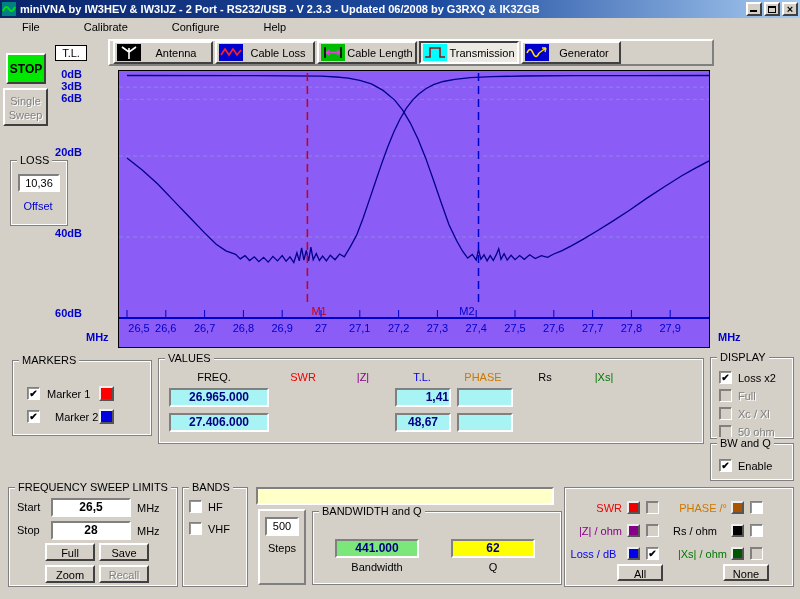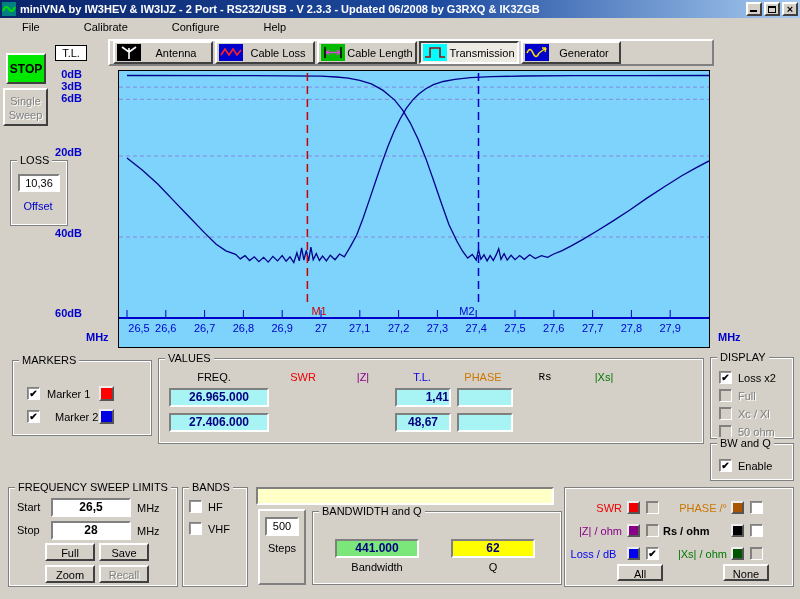--- a/index.html
+++ b/index.html
@@ -119,21 +119,21 @@
 <div class="dbl" style="top:146px">20dB</div>
 <div class="dbl" style="top:227px">40dB</div>
 <div class="dbl" style="top:307px">60dB</div>
 
 <div class="grp" style="left:10px;top:160px;width:58px;height:66px">
   <span class="cap">LOSS</span>
   <div class="fld" style="left:7px;top:13px;width:42px;height:18px;color:#000;font-weight:normal;font-size:11px">10,36</div>
   <div class="lbl" style="left:0;top:39px;width:54px;text-align:center;color:#0000CC">Offset</div>
 </div>
 
-<div class="chart" style="background: #7dd3fc;">
+<div class="chart" style="background: #8b5cf6;">
   <svg id="chart-svg" width="590" height="276" viewBox="0 0 590 276">
       <line x1="0" y1="16.1" x2="590" y2="16.1" stroke="#8888DD" stroke-width="1" stroke-dasharray="4 3"></line>
       <line x1="0" y1="28.3" x2="590" y2="28.3" stroke="#8888DD" stroke-width="1" stroke-dasharray="4 3"></line>
       <line x1="0" y1="85.0" x2="590" y2="85.0" stroke="#8888DD" stroke-width="1" stroke-dasharray="4 3"></line>
       <line x1="0" y1="166.0" x2="590" y2="166.0" stroke="#8888DD" stroke-width="1" stroke-dasharray="4 3"></line>
       <polyline points="8.0,87.0 23.5,99.2 39.0,113.3 54.6,129.6 70.1,145.8 85.6,161.9 97.2,173.3 106.9,179.8 116.6,183.4 121.3,187.9 126.0,184.6 130.6,189.5 135.3,185.8 139.9,190.7 144.6,186.3 149.2,191.1 153.9,185.4 158.5,189.9 163.2,184.6 167.1,190.3 171.0,185.8 174.8,191.5 177.9,181.8 180.3,189.9 182.6,176.9 184.9,189.1 187.3,179.4 189.6,189.9 191.9,176.1 194.2,188.7 197.3,182.6 200.4,189.5 203.6,185.0 207.4,189.9 211.3,184.2 216.0,188.7 220.6,183.0 225.3,185.8 231.1,176.1 237.7,164.0 243.9,147.8 250.1,129.6 256.3,111.3 262.5,93.1 268.7,76.1 274.9,60.7 281.2,47.7 287.4,37.2 293.6,29.1 299.8,23.0 306.8,17.8 314.5,13.7 324.2,10.5 335.9,8.3 351.4,6.6 372.7,5.6 403.8,5.0 454.2,4.7 512.4,4.6 590.0,4.5" fill="none" stroke="#00008B" stroke-width="1.3"></polyline>
       <polyline points="8.0,4.5 124.4,4.6 202.0,5.2 217.5,6.0 229.2,7.2 240.8,9.3 252.4,12.9 264.1,19.4 275.7,29.1 283.5,38.8 291.2,51.8 299.0,68.0 306.8,87.4 314.5,109.3 322.3,132.0 330.0,153.8 337.8,170.0 343.6,180.2 348.7,187.1 353.3,183.4 357.2,189.1 359.5,178.6 361.9,188.3 365.0,183.8 368.1,189.9 371.2,184.6 374.3,189.5 377.4,183.4 379.7,177.7 382.0,188.3 385.1,182.6 388.2,189.1 392.1,184.2 396.0,188.7 400.7,184.6 405.3,188.3 410.7,183.8 416.2,187.5 422.4,184.6 428.6,186.3 434.8,183.0 442.6,179.8 452.3,174.9 463.9,168.4 477.5,160.3 493.0,150.6 510.5,139.3 527.9,127.1 545.4,115.8 562.8,104.8 576.4,97.1 590.0,89.9" fill="none" stroke="#00008B" stroke-width="1.3"></polyline>
       <line x1="188.4" y1="2" x2="188.4" y2="233" stroke="#CC0000" stroke-width="1.5" stroke-dasharray="8 5"></line>
       <text x="192.4" y="244" fill="#CC0000" font-size="11" font-family="&quot;Liberation Sans&quot;,sans-serif" text-anchor="start">M1</text>
       <line x1="359.5" y1="2" x2="359.5" y2="233" stroke="#0000CC" stroke-width="1.5" stroke-dasharray="8 5"></line>
@@ -184,21 +184,21 @@
   <span class="chip" style="left: 86px; top: 48px; width: 15px; height: 15px; background: rgb(0, 0, 224);"></span>
 </div>
 
 <div class="grp" style="left:158px;top:358px;width:546px;height:86px">
   <span class="cap">VALUES</span>
   <span class="vh" style="left: 20px; width: 70px; color: rgb(0, 0, 0);">FREQ.</span>
   <span class="vh" style="left: 119px; width: 50px; color: rgb(238, 0, 0);">SWR</span>
   <span class="vh" style="left: 179px; width: 50px; color: rgb(136, 0, 136);">|Z|</span>
   <span class="vh" style="left: 238px; width: 50px; color: rgb(0, 0, 238);">T.L.</span>
   <span class="vh" style="left: 294px; width: 60px; color: rgb(204, 119, 0);">PHASE</span>
-  <span class="vh" style="left: 361px; width: 50px; color: rgb(0, 0, 0); font-family: Liberation Mono, monospace;">Rs</span>
+  <span class="vh" style="left: 361px; width: 50px; color: rgb(0, 0, 0);">Rs</span>
   <span class="vh" style="left: 420px; width: 50px; color: rgb(0, 119, 0);">|Xs|</span>
   <div class="fld" style="left: 10px; top: 29px; width: 100px; height: 19px; background: rgb(168, 244, 244);">26.965.000</div>
   <div class="fld" style="left: 236px; top: 29px; width: 56px; height: 19px; background: rgb(168, 244, 244); text-align: right;">1,41</div>
   <div class="fld" style="left: 298px; top: 29px; width: 56px; height: 19px; background: rgb(168, 244, 244);"></div>
   <div class="fld" style="left: 10px; top: 54px; width: 100px; height: 19px; background: rgb(168, 244, 244);">27.406.000</div>
   <div class="fld" style="left: 236px; top: 54px; width: 56px; height: 19px; background: rgb(168, 244, 244);">48,67</div>
   <div class="fld" style="left: 298px; top: 54px; width: 56px; height: 19px; background: rgb(168, 244, 244);"></div>
 </div>
 
 <div class="grp" style="left:710px;top:357px;width:84px;height:82px">
@@ -259,21 +259,21 @@
 <div class="grp" style="left:564px;top:487px;width:230px;height:100px">
   <span class="lbl" style="left: 0px; top: 14px; width: 57px; text-align: right; color: rgb(238, 0, 0);">SWR</span>
   <span class="chip" style="left: 62px; top: 13px; background: rgb(238, 0, 0);"></span>
   <span class="cb dis" style="left:81px;top:13px"></span>
   <span class="lbl" style="left: 98px; top: 14px; width: 64px; text-align: right; color: rgb(204, 119, 0);">PHASE /°</span>
   <span class="chip" style="left: 166px; top: 13px; background: rgb(168, 84, 0);"></span>
   <span class="cb" style="left:185px;top:13px"></span>
   <span class="lbl" style="left: 0px; top: 37px; width: 57px; text-align: right; color: rgb(136, 0, 136);">|Z| / ohm</span>
   <span class="chip" style="left: 62px; top: 36px; background: rgb(136, 0, 136);"></span>
   <span class="cb dis" style="left:81px;top:36px"></span>
-  <span class="lbl" style="left: 98px; top: 37px; width: 64px; text-align: left; color: rgb(0, 0, 0); font-weight: bold;">Rs / ohm</span>
+  <span class="lbl" style="left: 98px; top: 37px; width: 64px; text-align: center; color: rgb(0, 0, 0);">Rs / ohm</span>
   <span class="chip" style="left: 166px; top: 36px; background: rgb(0, 0, 0);"></span>
   <span class="cb" style="left:185px;top:36px"></span>
   <span class="lbl" style="left: 0px; top: 60px; width: 57px; text-align: center; color: rgb(0, 0, 238);">Loss / dB</span>
   <span class="chip" style="left: 62px; top: 59px; background: rgb(0, 0, 238);"></span>
   <span class="cb" style="left:81px;top:59px">✔</span>
   <span class="lbl" style="left: 98px; top: 60px; width: 64px; text-align: right; color: rgb(0, 119, 0);">|Xs| / ohm</span>
   <span class="chip" style="left: 166px; top: 59px; background: rgb(0, 85, 0);"></span>
   <span class="cb dis" style="left:185px;top:59px"></span>
   <div class="btn" style="left:52px;top:76px;width:46px;height:17px">All</div>
   <div class="btn" style="left:158px;top:76px;width:46px;height:17px">None</div>

